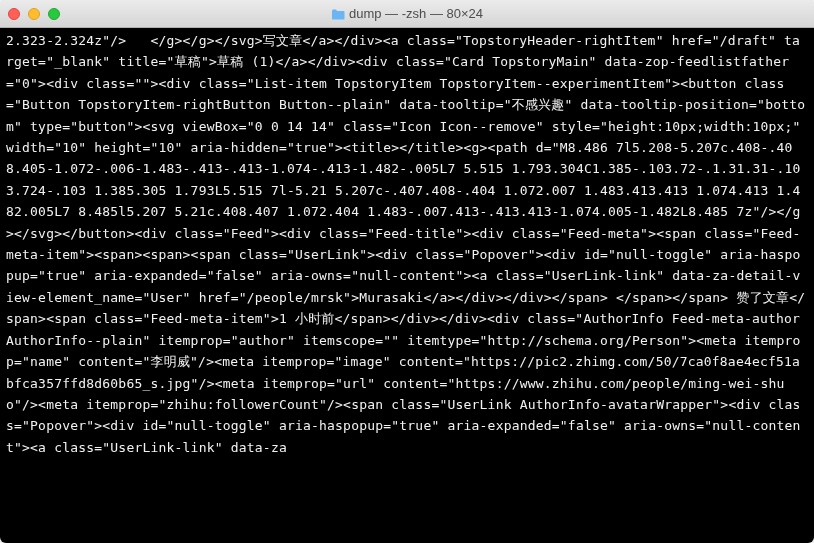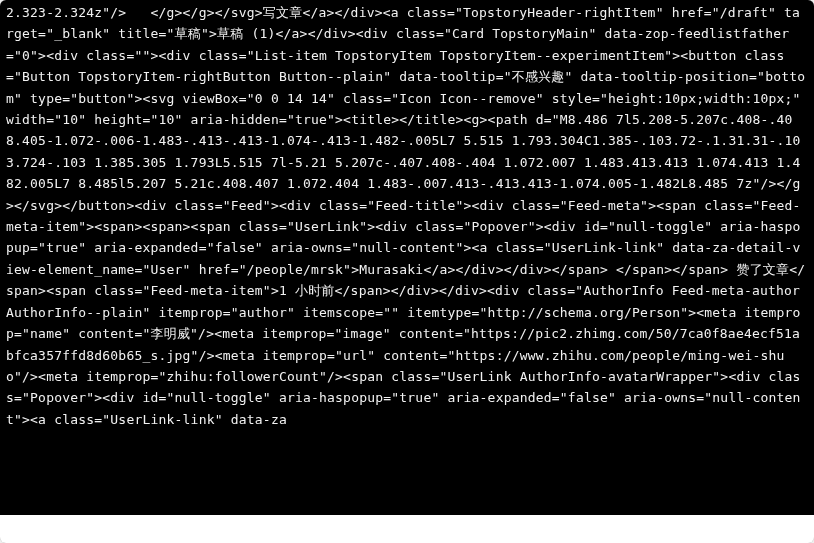--- a/index.html
+++ b/index.html
@@ -75,16 +75,31 @@
       letter-spacing: 0.2px;
       white-space: pre-wrap;
       word-break: break-all;
       color: #f2f2f2;
     }
   </style>
 </head>
 <body>
 
 <div class="window">
+  <div class="titlebar">
+    <div class="traffic-lights">
+      <div class="tl tl-close"></div>
+      <div class="tl tl-min"></div>
+      <div class="tl tl-max"></div>
+    </div>
+    <div class="title-center">
+      <span class="folder-icon">
+        <svg width="14" height="11" viewBox="0 0 14 11">
+          <path d="M1 2 C1 1 1.5 0.5 2.5 0.5 L5 0.5 L6 2 L12.5 2 C13.2 2 13.5 2.5 13.5 3 L13.5 9.5 C13.5 10.2 13 10.5 12.5 10.5 L2 10.5 C1.3 10.5 1 10 1 9.5 Z" fill="#6bb5f5"></path>
+        </svg>
+      </span>
+      <span>dump — -zsh — 80×24</span>
+    </div>
+  </div>
   <div class="terminal-body">
     <div class="terminal-content">2.323-2.324z"/&gt;   &lt;/g&gt;&lt;/g&gt;&lt;/svg&gt;写文章&lt;/a&gt;&lt;/div&gt;&lt;a class="TopstoryHeader-rightItem" href="/draft" target="_blank" title="草稿"&gt;草稿 (1)&lt;/a&gt;&lt;/div&gt;&lt;div class="Card TopstoryMain" data-zop-feedlistfather="0"&gt;&lt;div class=""&gt;&lt;div class="List-item TopstoryItem TopstoryItem--experimentItem"&gt;&lt;button class="Button TopstoryItem-rightButton Button--plain" data-tooltip="不感兴趣" data-tooltip-position="bottom" type="button"&gt;&lt;svg viewBox="0 0 14 14" class="Icon Icon--remove" style="height:10px;width:10px;" width="10" height="10" aria-hidden="true"&gt;&lt;title&gt;&lt;/title&gt;&lt;g&gt;&lt;path d="M8.486 7l5.208-5.207c.408-.408.405-1.072-.006-1.483-.413-.413-1.074-.413-1.482-.005L7 5.515 1.793.304C1.385-.103.72-.1.31.31-.103.724-.103 1.385.305 1.793L5.515 7l-5.21 5.207c-.407.408-.404 1.072.007 1.483.413.413 1.074.413 1.482.005L7 8.485l5.207 5.21c.408.407 1.072.404 1.483-.007.413-.413.413-1.074.005-1.482L8.485 7z"/&gt;&lt;/g&gt;&lt;/svg&gt;&lt;/button&gt;&lt;div class="Feed"&gt;&lt;div class="Feed-title"&gt;&lt;div class="Feed-meta"&gt;&lt;span class="Feed-meta-item"&gt;&lt;span&gt;&lt;span&gt;&lt;span class="UserLink"&gt;&lt;div class="Popover"&gt;&lt;div id="null-toggle" aria-haspopup="true" aria-expanded="false" aria-owns="null-content"&gt;&lt;a class="UserLink-link" data-za-detail-view-element_name="User" href="/people/mrsk"&gt;Murasaki&lt;/a&gt;&lt;/div&gt;&lt;/div&gt;&lt;/span&gt; &lt;/span&gt;&lt;/span&gt; 赞了文章&lt;/span&gt;&lt;span class="Feed-meta-item"&gt;1 小时前&lt;/span&gt;&lt;/div&gt;&lt;/div&gt;&lt;div class="AuthorInfo Feed-meta-author AuthorInfo--plain" itemprop="author" itemscope="" itemtype="http://schema.org/Person"&gt;&lt;meta itemprop="name" content="李明威"/&gt;&lt;meta itemprop="image" content="https://pic2.zhimg.com/50/7ca0f8ae4ecf51abfca357ffd8d60b65_s.jpg"/&gt;&lt;meta itemprop="url" content="https://www.zhihu.com/people/ming-wei-shuo"/&gt;&lt;meta itemprop="zhihu:followerCount"/&gt;&lt;span class="UserLink AuthorInfo-avatarWrapper"&gt;&lt;div class="Popover"&gt;&lt;div id="null-toggle" aria-haspopup="true" aria-expanded="false" aria-owns="null-content"&gt;&lt;a class="UserLink-link" data-za</div>
   </div>
 </div>
 
 </body></html>

